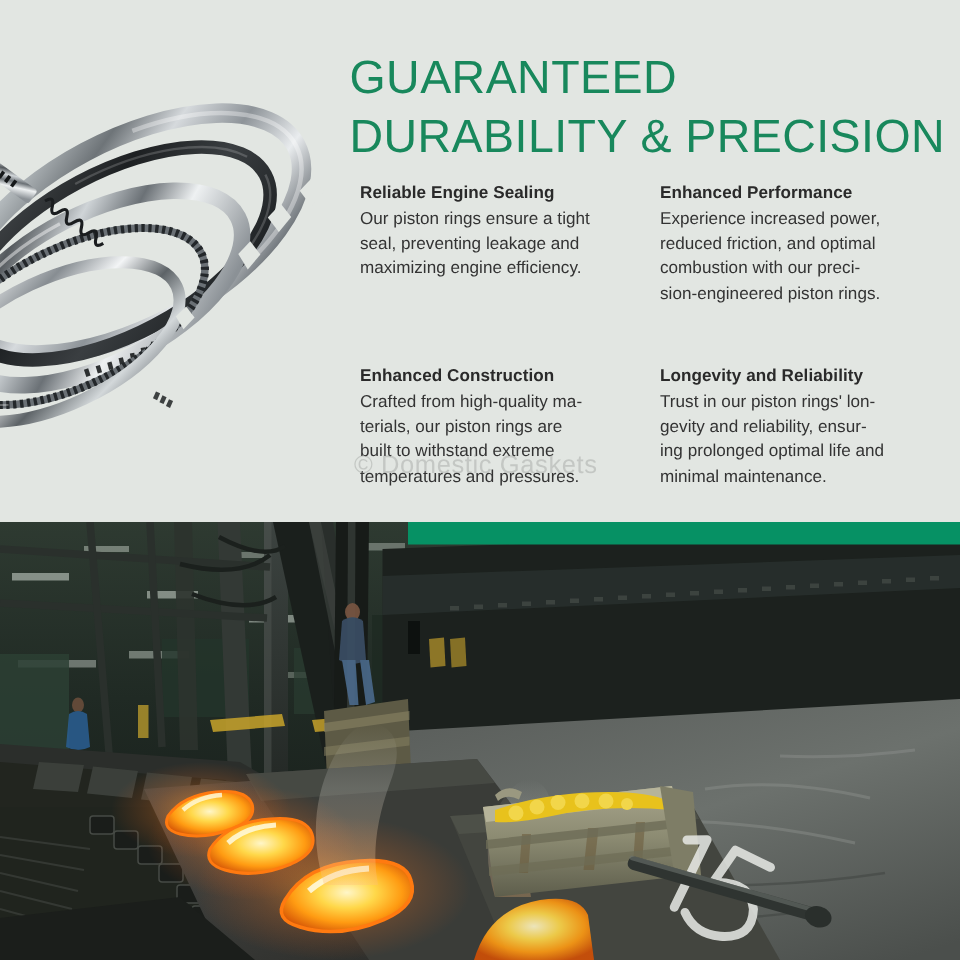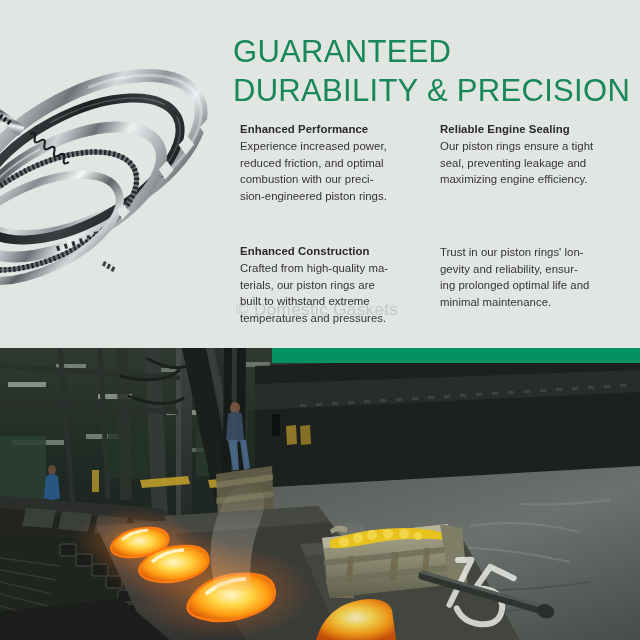--- a/index.html
+++ b/index.html
@@ -193,43 +193,44 @@
       </g>
     </svg>
   </div>
 
   <div class="headline">GUARANTEED
 DURABILITY &amp; PRECISION</div>
 
   <div class="features">
 
     <div class="feature">
+      <div class="f-title">Reliable Engine Sealing</div>
+      <div class="f-body">Our piston rings ensure a tight
+seal, preventing leakage and
+maximizing engine efficiency.</div>
+    </div>
+
+    <div class="feature">
       <div class="f-title">Enhanced Performance</div>
       <div class="f-body">Experience increased power,
 reduced friction, and optimal
 combustion with our preci-
 sion-engineered piston rings.</div>
-    </div>
-
-    <div class="feature">
-      <div class="f-title">Reliable Engine Sealing</div>
-      <div class="f-body">Our piston rings ensure a tight
-seal, preventing leakage and
-maximizing engine efficiency.</div>
     </div>
 
     <div class="feature">
       <div class="f-title">Enhanced Construction</div>
       <div class="f-body">Crafted from high-quality ma-
 terials, our piston rings are
 built to withstand extreme
 temperatures and pressures.</div>
     </div>
 
     <div class="feature">
+      <div class="f-title">Longevity and Reliability</div>
       <div class="f-body">Trust in our piston rings' lon-
 gevity and reliability, ensur-
 ing prolonged optimal life and
 minimal maintenance.</div>
     </div>
 
   </div>
 
   <div class="watermark">© Domestic Gaskets</div>
 

